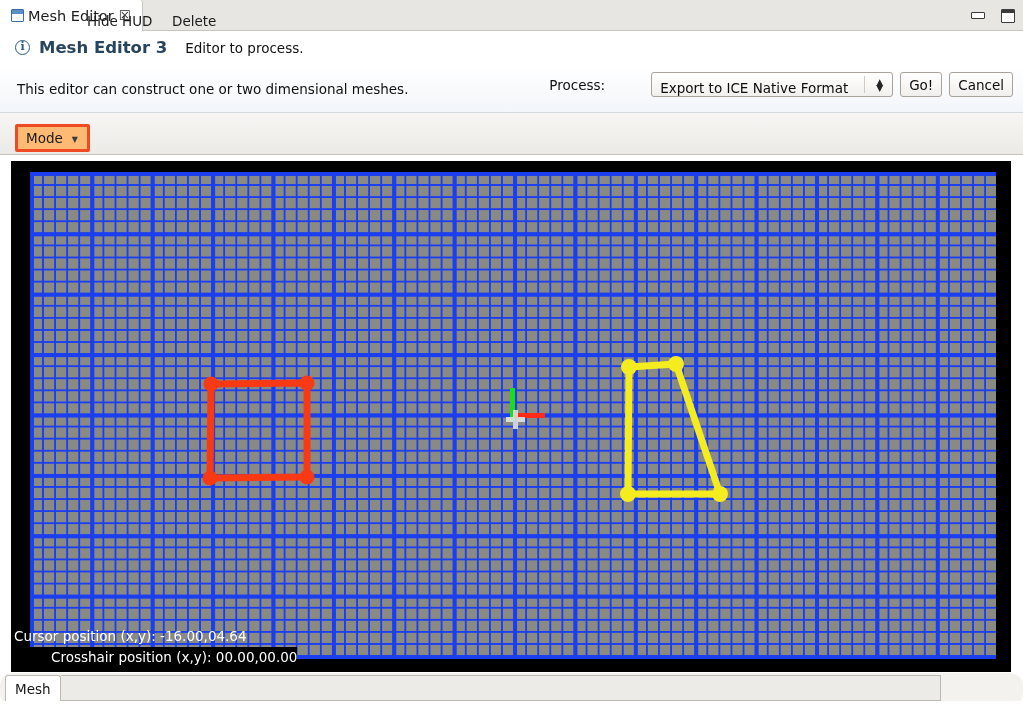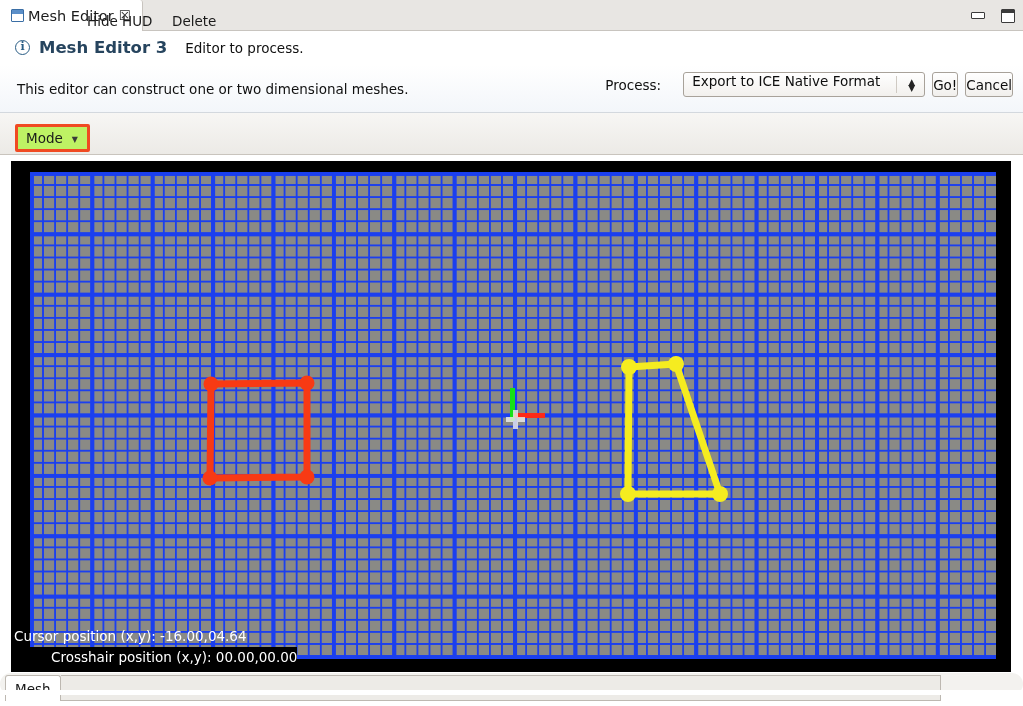--- a/index.html
+++ b/index.html
@@ -160,46 +160,47 @@
     margin-right: 15px;
   }
   .process-select {
     width: 242px;
     height: 25px;
     background: linear-gradient(to bottom, #ffffff, #f2f0ed);
     border: 1px solid #a8a29a;
     border-radius: 3px;
     box-sizing: border-box;
     display: flex;
-    align-items: flex-start;
+    align-items: flex-end;
     padding-left: 8px;
     position: relative;
     font-size: 13.5px;
     color: #0d0d0d;
     white-space: nowrap;
+    margin-left: 24px;
   }
   .select-arrows {
     position: absolute;
     right: 9px; top: 50%;
     transform: translateY(-50%);
     display: flex;
     flex-direction: column;
     line-height: 6px;
     font-size: 9px;
     color: #242424;
   }
   .select-sep {
     position: absolute;
     right: 27px; top: 3px; bottom: 3px;
     width: 1px;
     background: #cfcac3;
   }
   .btn {
     height: 25px;
-    padding: 0 0;
+    padding: 0 8px;
     background: linear-gradient(to bottom, #ffffff, #f1efec);
     border: 1px solid #a8a29a;
     border-radius: 3px;
     box-sizing: border-box;
     display: flex;
     align-items: center;
     justify-content: center;
     font-size: 13.5px;
     color: #0d0d0d;
     white-space: nowrap;
@@ -223,21 +224,21 @@
     font-size: 13.5px;
     color: #1a1a1a;
     white-space: nowrap;
   }
   .tb-mode {
     left: 15px;
     padding: 0 9px 0 8px;
     gap: 9px;
     border: 3px solid #f04a22;
     border-radius: 2px;
-    background: #bef264;
+    background: #fdba74;
     box-sizing: border-box;
     height: 28px;
     top: 124px;
   }
   .tb-mode-inner-arrow {
     font-size: 8px;
     color: #3a3a3a;
     position: relative;
     top: 1px;
   }
@@ -287,21 +288,21 @@
     line-height: 21px;
     pointer-events: none;
   }
   .hud-line { padding-left: 3px; white-space: nowrap; }
   .hud-line-2 { background: #000000; display: inline-block; padding-left: 40px; }
 
   
   .bottom-strip {
     position: absolute;
     left: 0; top: 673px;
-    width: 1023px; height: 22px;
+    width: 1023px; height: 33px;
     background: #f3f2ef;
     box-sizing: border-box;
     border-radius: 13px;
   }
   .bottom-tabs {
     position: absolute;
     left: 5px; top: 2px;
     display: flex;
     align-items: stretch;
     height: 26px;

